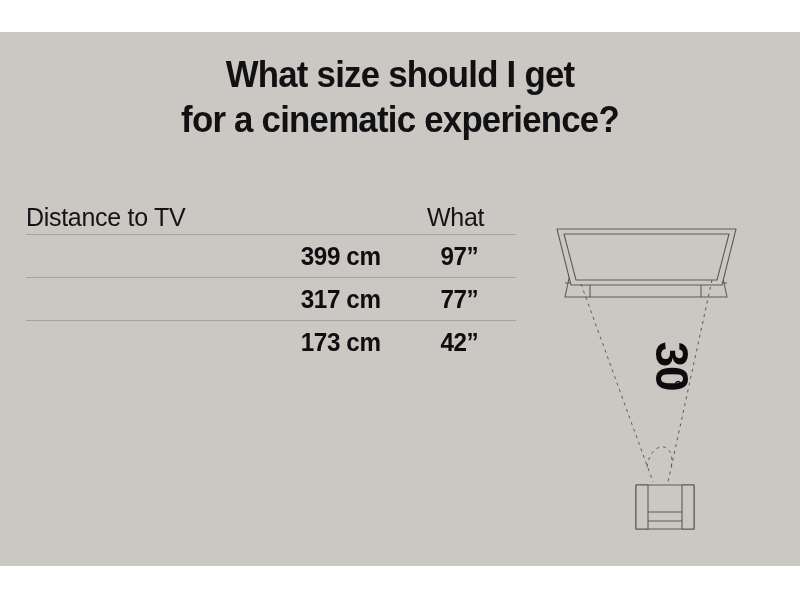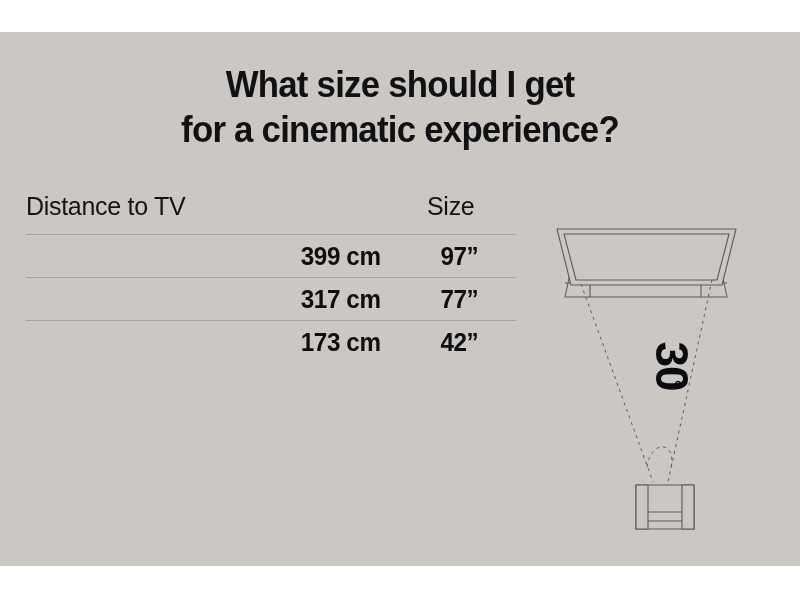--- a/index.html
+++ b/index.html
@@ -19,21 +19,21 @@
     top: 32px;
     width: 800px;
     height: 534px;
     background: #cbc8c3;
   }
 
   
   #title-block {
     position: absolute;
     left: 0;
-    top: 30px;
+    top: 20px;
     width: 800px;
     text-align: center;
     color: #111113;
   }
   #title-block .title-line {
     display: block;
     font-size: 37px;
     font-weight: 700;
     line-height: 45px;
     letter-spacing: -0.8px;
@@ -44,20 +44,21 @@
   
   #size-table {
     position: absolute;
     left: 26px;
     top: 160px;
     width: 490px;
   }
 
   .table-head {
     display: flex;
+    align-items: flex-end;
     height: 42px;
     padding-bottom: 2px;
   }
   .th-distance {
     font-size: 25px;
     font-weight: 400;
     color: #141416;
     letter-spacing: -0.3px;
     flex: 0 0 401px;
     text-align: left;
@@ -152,21 +153,21 @@
 
   <div id="title-block">
     <span class="title-line">What size should I get</span>
     <span class="title-line">for a cinematic experience?</span>
   </div>
 
   <div id="size-table">
 
     <div class="table-head">
       <div class="th-distance">Distance to TV</div>
-      <div class="th-size">Size</div>
+      <div class="th-size">What</div>
     </div>
 
     <div class="table-row">
       <div class="td-distance">399 cm</div>
       <div class="td-size">97”</div>
     </div>
 
 
     <div class="table-row">
       <div class="td-distance">317 cm</div>

